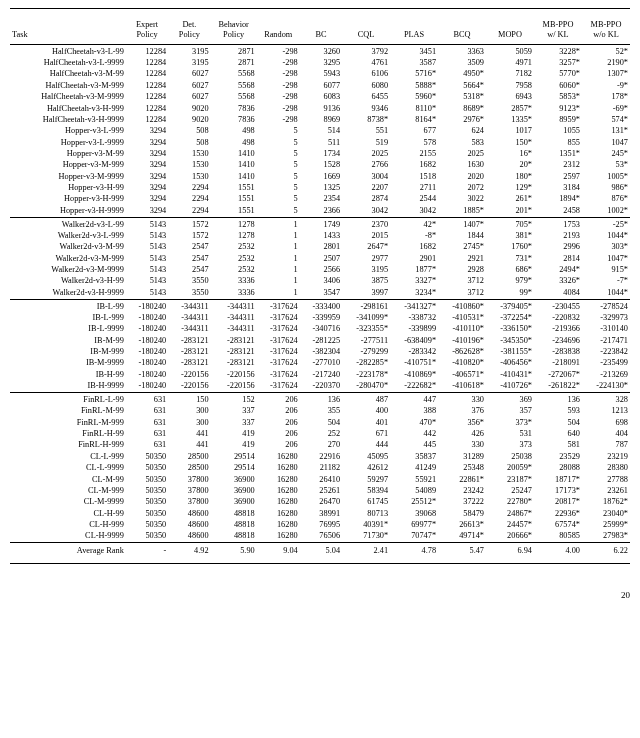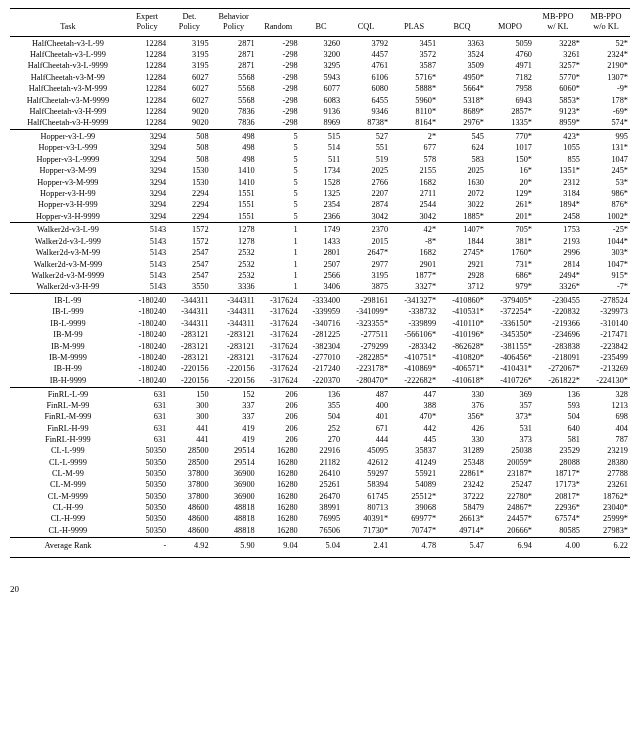--- a/index.html
+++ b/index.html
@@ -1,26 +1,26 @@
 <!DOCTYPE html>
 <html><head>
 <meta charset="utf-8">
 <style>
   html,body{margin:0;padding:0;background:#fff;font-family:"Times New Roman",Times,serif;color:#000}
   .page{width:640px;margin:0 auto;padding:8px 10px 0 10px;box-sizing:border-box}
   table{border-collapse:collapse;width:100%;font-size:8.3px;line-height:1.25}
   th,td{padding:0.5px 2px;white-space:nowrap;text-align:right}
-  th:first-child,td:first-child{text-align:center}
-  thead th{font-weight:400;border-bottom:1px solid #000;border-top:1.2px solid #000;padding-top:3px;padding-bottom:3px;text-align:center;vertical-align:bottom}
-  thead th:first-child{text-align:center}
+  th:first-child,td:first-child{text-align:right}
+  thead th{font-weight:400;border-bottom:1px solid #000;border-top:1.2px solid #000;padding-top:11px;padding-bottom:3px;text-align:center;vertical-align:bottom}
+  thead th:first-child{text-align:left}
   tbody tr.sep td{border-top:1px solid #000;padding-top:2px}
   tbody tr.last td{border-bottom:1.2px solid #000;padding-bottom:3px}
   tbody tr.avg td{padding-top:3px;padding-bottom:6px}
   .b{font-weight:400}
-  .foot{text-align:left;font-size:9px;margin-top:26px}
+  .foot{text-align:right;font-size:9px;margin-top:26px}
 </style>
 </head>
 <body>
 
 <div class="page">
   <table>
     <thead>
         <tr id="hdr">
           <th>Task</th>
           <th>Expert<br>Policy</th>
@@ -45,34 +45,20 @@
           <td>-298</td>
           <td>3260</td>
           <td>3792</td>
           <td>3451</td>
           <td>3363</td>
           <td class="b">5059</td>
           <td>3228*</td>
           <td>52*</td>
         </tr>
         <tr>
-          <td>HalfCheetah-v3-L-999</td>
-          <td>12284</td>
-          <td>3195</td>
-          <td>2871</td>
-          <td>-298</td>
-          <td>3200</td>
-          <td>4457</td>
-          <td>3572</td>
-          <td>3524</td>
-          <td class="b">4760</td>
-          <td>3261</td>
-          <td>2324*</td>
-        </tr>
-        <tr>
           <td>HalfCheetah-v3-L-9999</td>
           <td>12284</td>
           <td>3195</td>
           <td>2871</td>
           <td>-298</td>
           <td>3295</td>
           <td>4761</td>
           <td>3587</td>
           <td>3509</td>
           <td class="b">4971</td>
@@ -142,34 +128,20 @@
           <td>7836</td>
           <td>-298</td>
           <td class="b">8969</td>
           <td>8738*</td>
           <td>8164*</td>
           <td>2976*</td>
           <td>1335*</td>
           <td>8959*</td>
           <td>574*</td>
         </tr>
-        <tr class="sep">
-          <td>Hopper-v3-L-99</td>
-          <td>3294</td>
-          <td>508</td>
-          <td>498</td>
-          <td>5</td>
-          <td>515</td>
-          <td>527</td>
-          <td>2*</td>
-          <td>545</td>
-          <td>770*</td>
-          <td>423*</td>
-          <td class="b">995</td>
-        </tr>
         <tr>
           <td>Hopper-v3-L-999</td>
           <td>3294</td>
           <td>508</td>
           <td>498</td>
           <td>5</td>
           <td>514</td>
           <td>551</td>
           <td>677</td>
           <td>624</td>
@@ -211,20 +183,34 @@
           <td>1530</td>
           <td>1410</td>
           <td>5</td>
           <td>1528</td>
           <td class="b">2766</td>
           <td>1682</td>
           <td>1630</td>
           <td>20*</td>
           <td>2312</td>
           <td>53*</td>
+        </tr>
+        <tr>
+          <td>Hopper-v3-M-9999</td>
+          <td>3294</td>
+          <td>1530</td>
+          <td>1410</td>
+          <td>5</td>
+          <td>1669</td>
+          <td class="b">3004</td>
+          <td>1518</td>
+          <td>2020</td>
+          <td>180*</td>
+          <td>2597</td>
+          <td>1005*</td>
         </tr>
         <tr>
           <td>Hopper-v3-H-99</td>
           <td>3294</td>
           <td>2294</td>
           <td>1551</td>
           <td>5</td>
           <td>1325</td>
           <td>2207</td>
           <td>2711</td>
@@ -338,20 +324,34 @@
           <td>3336</td>
           <td>1</td>
           <td>3406</td>
           <td class="b">3875</td>
           <td>3327*</td>
           <td>3712</td>
           <td>979*</td>
           <td>3326*</td>
           <td>-7*</td>
         </tr>
+        <tr>
+          <td>Walker2d-v3-H-9999</td>
+          <td>5143</td>
+          <td>3550</td>
+          <td>3336</td>
+          <td>1</td>
+          <td>3547</td>
+          <td>3997</td>
+          <td>3234*</td>
+          <td>3712</td>
+          <td>99*</td>
+          <td class="b">4084</td>
+          <td>1044*</td>
+        </tr>
         <tr class="sep">
           <td>IB-L-99</td>
           <td>-180240</td>
           <td>-344311</td>
           <td>-344311</td>
           <td>-317624</td>
           <td>-333400</td>
           <td>-298161</td>
           <td>-341327*</td>
           <td>-410860*</td>
@@ -388,21 +388,21 @@
           <td class="b">-310140</td>
         </tr>
         <tr>
           <td>IB-M-99</td>
           <td>-180240</td>
           <td>-283121</td>
           <td>-283121</td>
           <td>-317624</td>
           <td>-281225</td>
           <td>-277511</td>
-          <td>-566106*</td>
+          <td>-638409*</td>
           <td>-410196*</td>
           <td>-345350*</td>
           <td>-234696</td>
           <td class="b">-217471</td>
         </tr>
         <tr>
           <td>IB-M-999</td>
           <td>-180240</td>
           <td>-283121</td>
           <td>-283121</td>

